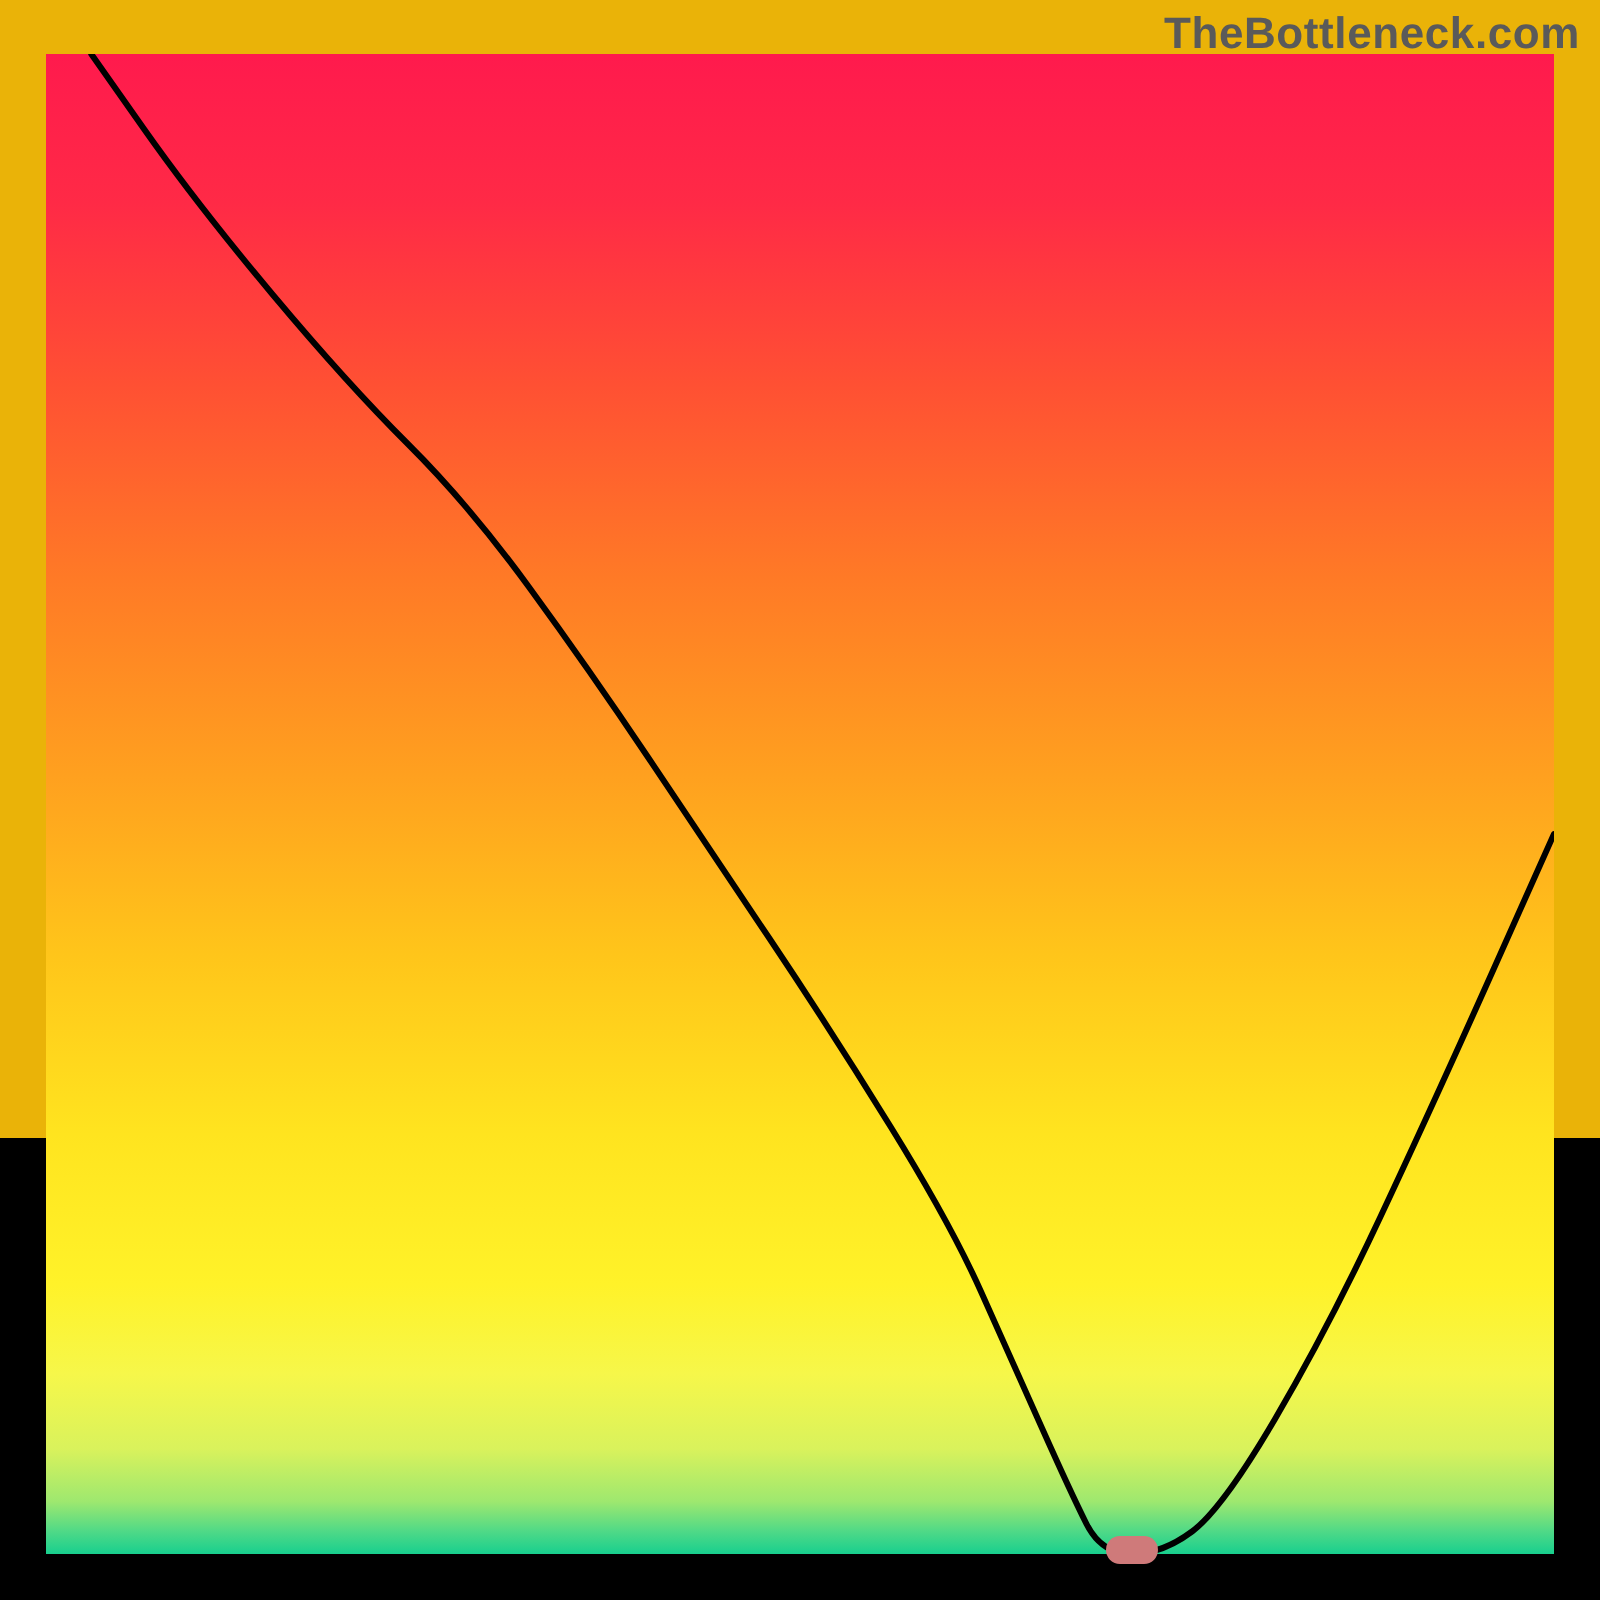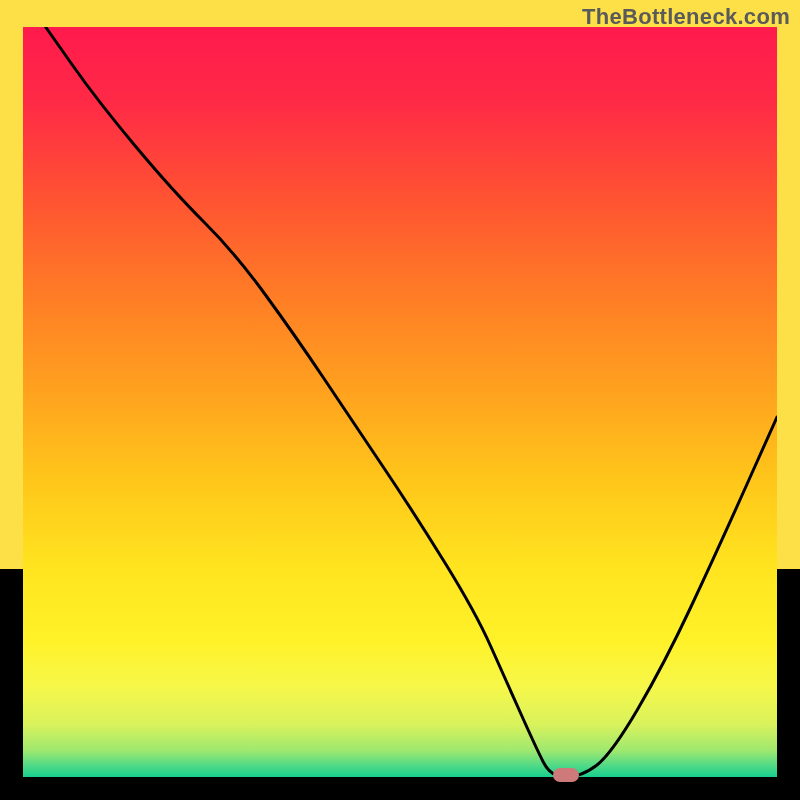--- a/index.html
+++ b/index.html
@@ -8,21 +8,21 @@
     width: 800px;
     height: 800px;
     background: #000;
     overflow: hidden;
     font-family: Arial, Helvetica, sans-serif;
   }
   .frame {
     position: relative;
     width: 800px;
     height: 569px;
-    background: #fde047;
+    background: #eab308;
     text-decoration: underline;
   }
   .watermark {
     position: absolute;
     top: 4px;
     right: 10px;
     color: #5a5a5a;
     font-size: 22px;
     font-weight: 600;
     letter-spacing: 0.3px;

